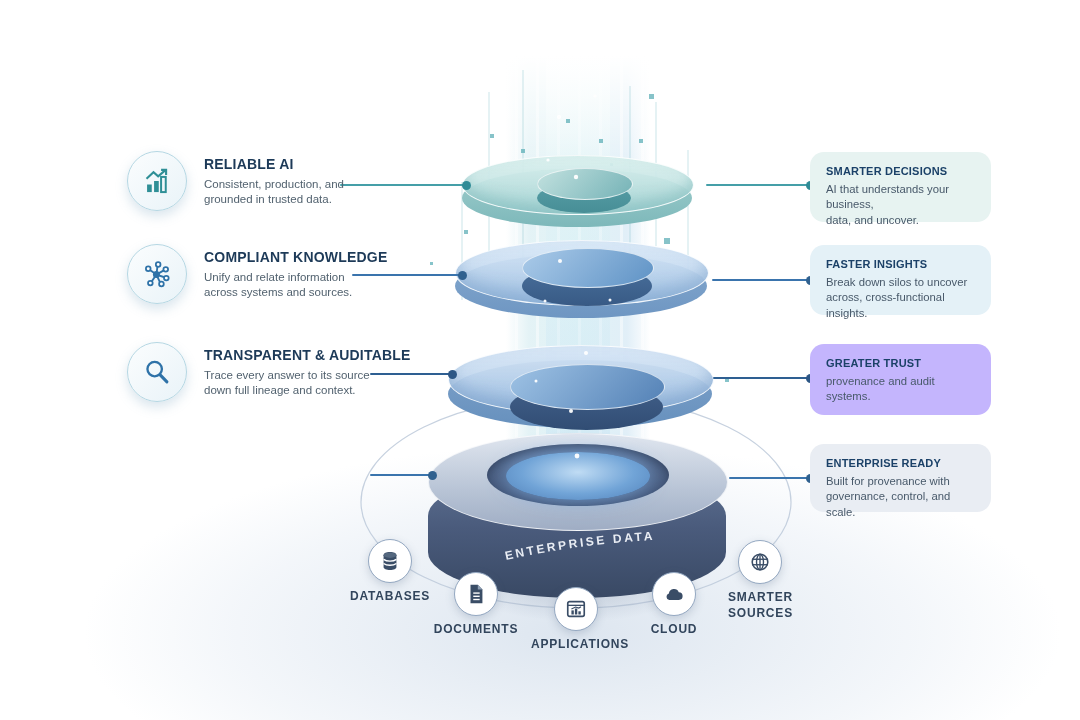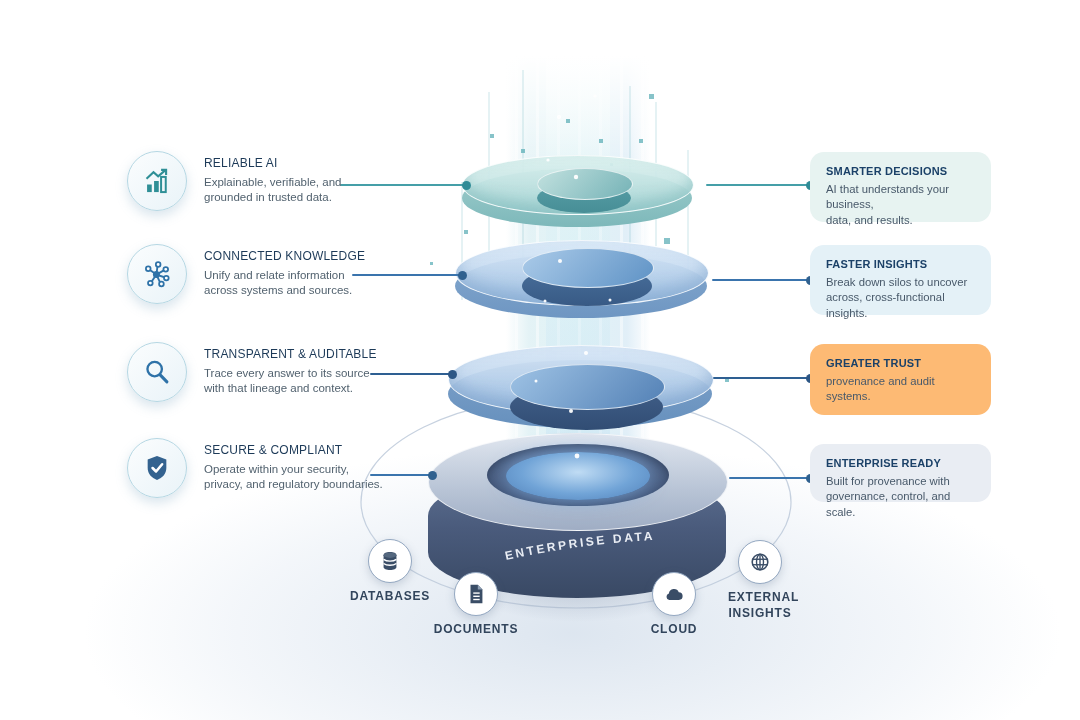--- a/index.html
+++ b/index.html
@@ -70,28 +70,28 @@
   .c-navy{background:#2e5f92;}
   .connector .dot{position:absolute;right:-5px;top:-3.5px;width:9px;height:9px;border-radius:50%;}
   .d-teal{background:#2f8b96;} .d-blue{background:#30618f;} .d-navy{background:#2c5685;}
 
   
   .feature{position:absolute;left:127px;display:flex;gap:17px;width:330px;}
   .feature-circle{flex:0 0 58px;width:58px;height:58px;border-radius:50%;
       border:1.5px solid #b5d7e3;background:linear-gradient(135deg,#fbfdfe,#e9f3f8);
       box-shadow:0 5px 12px rgba(120,160,190,0.28);display:flex;align-items:center;justify-content:center;}
   .feature-text{padding-top:5px;}
-  .feature-title{font-size:12px;font-weight:normal;color:#1d3a58;letter-spacing:0.2px;white-space:nowrap;margin-bottom:5px;}
+  .feature-title{font-size:14px;font-weight:bold;color:#1d3a58;letter-spacing:0.2px;white-space:nowrap;margin-bottom:5px;}
   .feature-line{font-size:11.5px;color:#52626f;line-height:1.32;}
 
   
   .card{position:absolute;left:810px;width:181px;border-radius:14px;padding:13px 16px;box-sizing:border-box;}
   .card-title{font-size:11px;font-weight:bold;color:#1b4168;letter-spacing:0.2px;margin-bottom:5px;white-space:nowrap;}
   .card-line{font-size:11.3px;color:#48596a;line-height:1.36;}
-  .card1{background:#e7f3f1;} .card2{background:#e4f1f7;} .card3{background:#fdba74;} .card4{background:#e9edf3;}
+  .card1{background:#e7f3f1;} .card2{background:#e4f1f7;} .card3{background:#c4b5fd;} .card4{background:#e9edf3;}
 
   
   .source{position:absolute;width:90px;text-align:center;}
   .source-circle{width:42px;height:42px;border-radius:50%;margin:0 auto;background:#ffffff;
       border:1.5px solid #94a8c1;box-shadow:0 3px 8px rgba(90,110,140,0.25);
       display:flex;align-items:center;justify-content:center;}
   .source-label{margin-top:6px;font-size:12px;font-weight:bold;color:#32455c;letter-spacing:0.8px;line-height:1.3;}
   .source-label.narrow{width:64px;margin-left:auto;margin-right:auto;}
 
   .z1{z-index:1}.z2{z-index:2}.z3{z-index:3}.z4{z-index:4}.z5{z-index:5}.z6{z-index:6}.z7{z-index:7}.z8{z-index:8}.z9{z-index:9}.z10{z-index:10}
@@ -204,21 +204,21 @@
       <svg width="28" height="28" viewBox="0 0 24 24">
         <path d="M3 10 L9 4.5 L13 8 L19.5 2.5" fill="none" stroke="#2f8f96" stroke-width="1.8"></path>
         <path d="M15.5 2.5 H19.8 V6.8" fill="none" stroke="#2f8f96" stroke-width="1.8"></path>
         <rect x="3.5" y="15" width="4" height="6.5" fill="#2f8f96"></rect>
         <rect x="9.5" y="12" width="4" height="9.5" fill="#2f8f96"></rect>
         <rect x="15.5" y="8.5" width="4" height="13" fill="none" stroke="#2f8f96" stroke-width="1.7"></rect>
       </svg>
     </div>
     <div class="feature-text">
       <div class="feature-title">RELIABLE AI</div>
-      <div class="feature-line">Explainable, verifiable, and</div>
+      <div class="feature-line">Consistent, production, and</div>
       <div class="feature-line">grounded in trusted data.</div>
     </div>
   </div>
 
   <div class="feature z10" style="top:244px;">
     <div class="feature-circle">
       <svg width="28" height="28" viewBox="0 0 24 24">
         <g stroke="#2e72a8" stroke-width="1.6">
           <line x1="11.5" y1="12.5" x2="5" y2="8"></line>
             <line x1="11.5" y1="12.5" x2="12.5" y2="4.5"></line>
@@ -232,69 +232,56 @@
           <circle cx="4.5" cy="7.5" r="2"></circle>
             <circle cx="13" cy="3.8" r="2"></circle>
             <circle cx="19.5" cy="8" r="2"></circle>
           <circle cx="20" cy="15.5" r="2"></circle>
             <circle cx="6.3" cy="19.8" r="2"></circle>
             <circle cx="15.8" cy="20.5" r="2"></circle>
         </g>
       </svg>
     </div>
     <div class="feature-text">
-      <div class="feature-title">CONNECTED KNOWLEDGE</div>
+      <div class="feature-title">COMPLIANT KNOWLEDGE</div>
       <div class="feature-line">Unify and relate information</div>
       <div class="feature-line">across systems and sources.</div>
     </div>
   </div>
 
   <div class="feature z10" style="top:342px;">
     <div class="feature-circle">
       <svg width="28" height="28" viewBox="0 0 24 24">
         <circle cx="10" cy="9.5" r="6.2" fill="none" stroke="#2e72a8" stroke-width="2"></circle>
         <line x1="14.7" y1="14.5" x2="20.5" y2="20.5" stroke="#2e72a8" stroke-width="2.6" stroke-linecap="round"></line>
       </svg>
     </div>
     <div class="feature-text">
       <div class="feature-title">TRANSPARENT &amp; AUDITABLE</div>
       <div class="feature-line">Trace every answer to its source</div>
-      <div class="feature-line">with that lineage and context.</div>
-    </div>
-  </div>
-
-  <div class="feature z10" style="top:438px;">
-    <div class="feature-circle">
-      <svg width="28" height="28" viewBox="0 0 24 24">
-        <path d="M12 1.8 L20 4.8 V12 C20 17 16.6 20.6 12 22.2 C7.4 20.6 4 17 4 12 V4.8 Z" fill="#33628f"></path>
-        <path d="M8.2 12 L11.2 15 L16.4 8.8" fill="none" stroke="#ffffff" stroke-width="2.2" stroke-linecap="round" stroke-linejoin="round"></path>
-      </svg>
-    </div>
-    <div class="feature-text">
-      <div class="feature-title">SECURE &amp; COMPLIANT</div>
-      <div class="feature-line">Operate within your security,</div>
-      <div class="feature-line">privacy, and regulatory boundaries.</div>
-    </div>
-  </div>
+      <div class="feature-line">down full lineage and context.</div>
+    </div>
+  </div>
+
 
   <div class="card card1 z10" style="top:152px;height:70px;">
     <div class="card-title">SMARTER DECISIONS</div>
     <div class="card-line">AI that understands your business,</div>
-    <div class="card-line">data, and results.</div>
+    <div class="card-line">data, and uncover.</div>
   </div>
   <div class="card card2 z10" style="top:245px;height:70px;">
     <div class="card-title">FASTER INSIGHTS</div>
     <div class="card-line">Break down silos to uncover</div>
     <div class="card-line">across, cross-functional insights.</div>
   </div>
   <div class="card card3 z10" style="top:344px;height:71px;">
     <div class="card-title">GREATER TRUST</div>
     <div class="card-line">provenance and audit systems.</div>
   </div>
-  <div class="card card4 z10" style="top:444px;height:58px;">
+  <div class="card card4 z10" style="top:444px;height:68px;">
     <div class="card-title">ENTERPRISE READY</div>
     <div class="card-line">Built for provenance with</div>
     <div class="card-line">governance, control, and scale.</div>
   </div>
 
   <div class="source z10" style="left:345px;top:539px;">
     <div class="source-circle">
       <svg width="22" height="22" viewBox="0 0 24 24">
         <path d="M5 5.6 c0-1.9 3.1-3.3 7-3.3 s7 1.4 7 3.3 v13 c0 1.9-3.1 3.3-7 3.3 s-7-1.4-7-3.3 z" fill="#3a4d66"></path>
         <path d="M5 10.2 c2 1.5 4.4 1.9 7 1.9 s5-.4 7-1.9" fill="none" stroke="#ffffff" stroke-width="1.5"></path>
@@ -313,36 +300,49 @@
         <g stroke="#ffffff" stroke-width="1.5">
           <line x1="9" y1="11" x2="16" y2="11"></line>
             <line x1="9" y1="14.5" x2="16" y2="14.5"></line>
             <line x1="9" y1="18" x2="16" y2="18"></line>
         </g>
       </svg>
     </div>
     <div class="source-label">DOCUMENTS</div>
   </div>
 
+  <div class="source z10" style="left:531px;top:587px;">
+    <div class="source-circle">
+      <svg width="22" height="22" viewBox="0 0 24 24">
+        <rect x="3" y="4" width="18" height="16" rx="2" fill="none" stroke="#3a4d66" stroke-width="1.8"></rect>
+        <line x1="3" y1="8" x2="21" y2="8" stroke="#3a4d66" stroke-width="1.4"></line>
+        <rect x="7" y="13.5" width="2.6" height="4.5" fill="#3a4d66"></rect>
+        <rect x="10.8" y="11.5" width="2.6" height="6.5" fill="#3a4d66"></rect>
+        <rect x="14.6" y="14.5" width="2.6" height="3.5" fill="#3a4d66"></rect>
+        <path d="M7 12 L11.5 9.8 L15 11 L17.5 9.5" fill="none" stroke="#3a4d66" stroke-width="1.2"></path>
+      </svg>
+    </div>
+    <div class="source-label">APPLICATIONS</div>
+  </div>
 
   <div class="source z10" style="left:629px;top:572px;">
     <div class="source-circle">
       <svg width="22" height="22" viewBox="0 0 24 24">
         <path d="M6.8 18.5 H17.2 A4.2 4.2 0 0 0 17.2 10.1 A5.6 5.6 0 0 0 6.4 11.5 A3.6 3.6 0 0 0 6.8 18.5 Z" fill="#3a4d66"></path>
       </svg>
     </div>
     <div class="source-label">CLOUD</div>
   </div>
 
   <div class="source z10" style="left:715px;top:540px;">
     <div class="source-circle">
       <svg width="22" height="22" viewBox="0 0 24 24">
         <circle cx="12" cy="12" r="8.5" fill="none" stroke="#3a4d66" stroke-width="1.7"></circle>
         <ellipse cx="12" cy="12" rx="3.8" ry="8.5" fill="none" stroke="#3a4d66" stroke-width="1.5"></ellipse>
         <line x1="3.5" y1="9" x2="20.5" y2="9" stroke="#3a4d66" stroke-width="1.5"></line>
         <line x1="3.5" y1="15" x2="20.5" y2="15" stroke="#3a4d66" stroke-width="1.5"></line>
         <line x1="12" y1="3.5" x2="12" y2="20.5" stroke="#3a4d66" stroke-width="1.5"></line>
       </svg>
     </div>
-    <div class="source-label narrow">EXTERNAL INSIGHTS</div>
+    <div class="source-label narrow">SMARTER SOURCES</div>
   </div>
 
 </div>
 
 </body></html>

